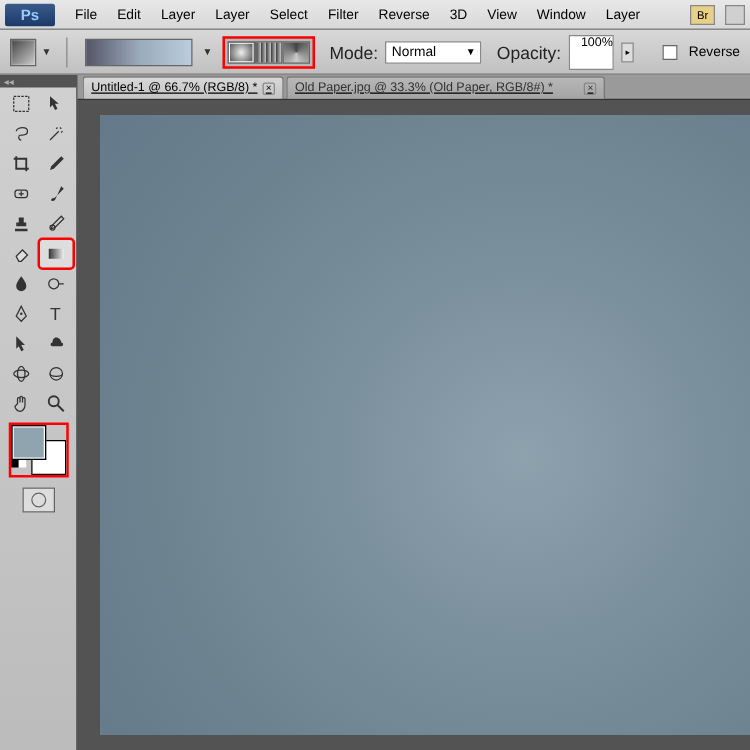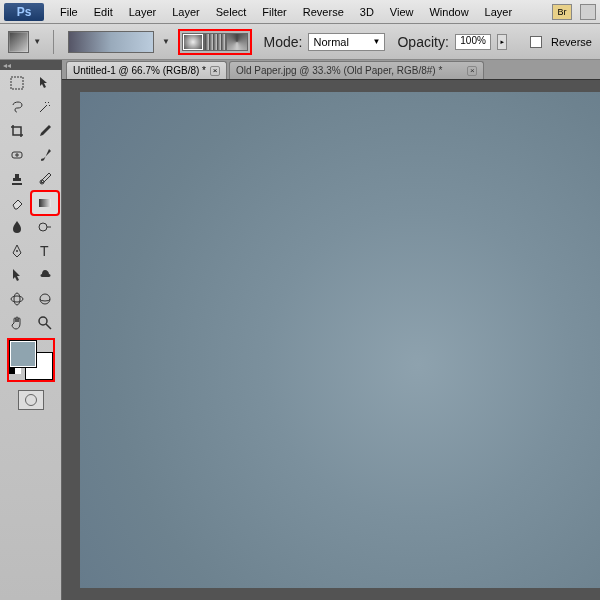--- a/index.html
+++ b/index.html
@@ -15,21 +15,21 @@
   .grad-preset { width: 22px; height: 22px; background: linear-gradient(135deg,#444,#ccc); border: 1px solid #666; box-shadow: inset 0 0 0 1px #fff3; }
   .dd-arrow { width:10px; font-size:8px; color:#333; margin-left:-2px; }
   .grad-edit { width: 90px; height: 22px; background: linear-gradient(90deg,#556,#9ab,#bcd); border: 1px solid #666; margin: 0 4px; }
   .grad-types { display:flex; gap:0; border:2px solid red; padding:2px; background:#b8b8b8; }
   .gt { width:22px; height:18px; border:1px solid #666; background:#888; }
   .gt.sel { background: radial-gradient(circle at center,#eee,#444); box-shadow: inset 0 0 0 1px #fff; }
   .gt2 { background: repeating-linear-gradient(90deg,#444,#ccc 4px); }
   .gt3 { background: conic-gradient(#444,#ccc,#444); }
   .lbl { font-size:14px; color:#222; margin-left:6px; }
   .mode-sel { width:80px; height:18px; background:#fff; border:1px solid #888; font-size:11px; padding:1px 4px; display:flex; align-items:center; justify-content:space-between; }
-  .opac-input { width:38px; height:16px; background:#fff; border:1px solid #888; font-size:10px; text-align:center; }
+  .opac-input { width:38px; height:28px; background:#fff; border:1px solid #888; font-size:10px; text-align:right; }
   .opac-arr { width:10px; height:16px; border:1px solid #888; background:#ddd; font-size:7px; display:flex; align-items:center; justify-content:center; }
   .chk { width:12px; height:12px; border:1px solid #666; background:#fff; display:inline-block; vertical-align:middle; margin-right:3px; }
 
   .main { display:flex; height: 540px; }
   .collapse-grip { width:14px; height:10px; background:#535353; display:flex; align-items:center; justify-content:center; }
   .collapse-grip span { font-size:8px; color:#aaa; }
 
   .tool-panel { width:62px; background: linear-gradient(#d0d0d0,#bcbcbc); border-right:1px solid #666; display:flex; flex-direction:column; align-items:center; padding-top:2px; }
   .tool-grid { display:grid; grid-template-columns: 26px 26px; gap:2px; }
   .tool { width:26px; height:22px; display:flex; align-items:center; justify-content:center; border:1px solid transparent; border-radius:2px; cursor:pointer; position:relative; }
@@ -37,21 +37,21 @@
   .tool.hl { outline:2px solid red; outline-offset:0px; background:#ddd; }
   .swatches { margin-top:6px; width:44px; height:40px; position:relative; outline:2px solid red; }
   .sw-fg { position:absolute; top:0; left:0; width:28px; height:28px; background:#8fa4af; border:1px solid #000; box-shadow:0 0 0 1px #fff inset; }
   .sw-bg { position:absolute; bottom:0; right:0; width:28px; height:28px; background:#fff; border:1px solid #000; box-shadow:0 0 0 1px #fff inset; }
   .sw-mini { position:absolute; bottom:0; left:0; width:12px; height:12px; display:flex; }
   .sw-mini div { width:6px; height:6px; }
   .qmask { margin-top:10px; width:26px; height:20px; border:1px solid #666; background:#ddd; display:flex; align-items:center; justify-content:center; }
   .qmask div { width:12px; height:12px; border:1px solid #666; border-radius:50%; }
 
   .doc-area { flex:1; background:#535353; display:flex; flex-direction:column; }
-  .tabrow { height:20px; background:#9a9a9a; display:flex; align-items:flex-end; padding-left:4px; gap:2px; border-bottom:1px solid #333; }
+  .tabrow { height:20px; background:#9a9a9a; display:flex; align-items:flex-end; padding-left:4px; gap:2px; border-bottom:1px solid #333;text-decoration:underline; }
   .tab { height:18px; padding:2px 6px; font-size:10px; background:linear-gradient(#d8d8d8,#c4c4c4); border:1px solid #777; border-bottom:none; border-radius:3px 3px 0 0; display:flex; align-items:center; gap:4px; cursor:pointer; }
   .tab.inactive { background:linear-gradient(#b8b8b8,#a4a4a4); color:#333;gap:25px; }
   .tab .x { font-size:8px; border:1px solid #888; width:10px; height:10px; display:flex; align-items:center; justify-content:center; border-radius:2px; }
   .canvas { flex:1; background:#535353; padding:12px 0 12px 18px; }
   .artboard { width:100%; height:100%; background: radial-gradient(circle at 65% 55%, #8ea2ae 0%, #7b909d 35%, #6d828f 70%, #64798a 100%); }
   .sep { width:1px; height:24px; background:#888; margin:0 4px; }
 </style>
 </head>
 <body>
 

